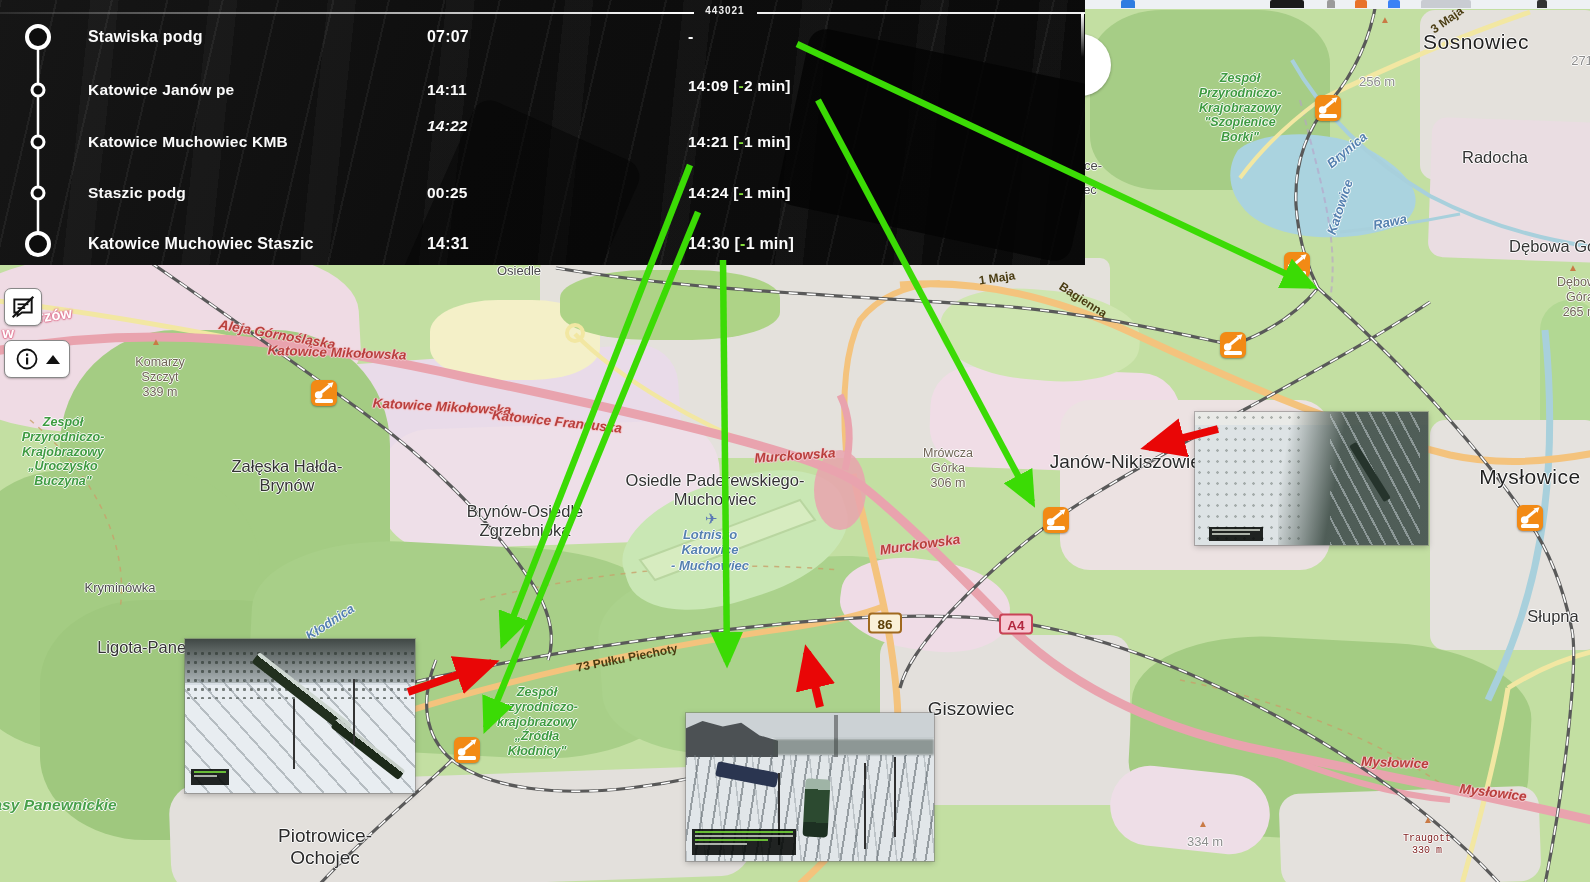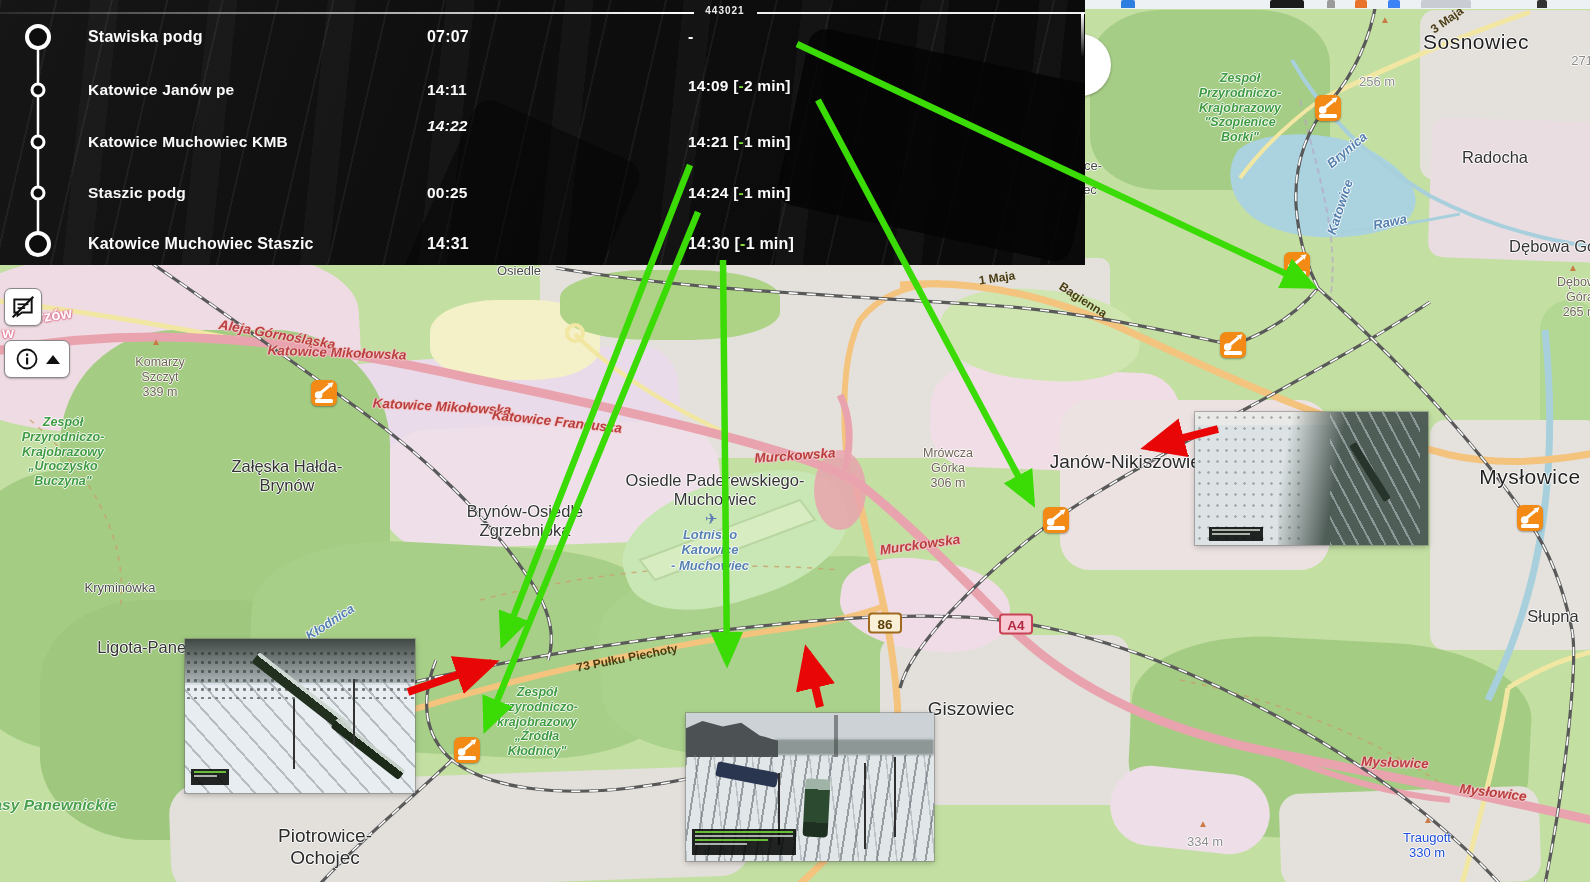--- a/index.html
+++ b/index.html
@@ -18,21 +18,21 @@
   .lbl{position:absolute;white-space:nowrap;text-align:center;z-index:20;line-height:1.18;
        text-shadow:1px 0 0 rgba(255,255,255,.85),-1px 0 0 rgba(255,255,255,.85),0 1px 0 rgba(255,255,255,.85),0 -1px 0 rgba(255,255,255,.85);}
   .city{font-size:21px;color:#1f1f1f;letter-spacing:.5px;}
   .suburb-lg{font-size:19px;color:#2a2a2a;}
   .suburb{font-size:16.5px;color:#333;}
   .suburb-s{font-size:13px;color:#4c4c4c;}
   .nature{font-size:12.5px;font-style:italic;font-weight:600;color:#3e9b41;}
   .nature-lg{font-size:15.5px;font-style:italic;font-weight:600;color:#48a04a;}
   .water{font-size:13px;font-style:italic;font-weight:600;color:#5581b0;}
   .peak{font-size:12.5px;color:#6f6456;}
-  .peak-red{font-size:13px;color:#1d4ed8;}
+  .peak-red{font-size:10px;color:#7f1d1d;font-family:Liberation Mono, monospace;}
   .elev{font-size:13px;color:#8d8d8d;}
   .roadname{font-size:13.5px;font-weight:700;font-style:italic;color:#b93f3c;
        text-shadow:0 0 2px #f3c9cf,1px 0 0 #f3c9cf,-1px 0 0 #f3c9cf,0 1px 0 #f3c9cf;}
   .street{font-size:12px;font-weight:600;color:#4a3c12;text-shadow:none;}
   .motorway-name{font-size:15px;font-weight:700;color:#fff;
        text-shadow:0 0 3px #e2809b,1px 0 1px #e2809b,-1px 0 1px #e2809b,0 1px 1px #e2809b;}
   .peak-tri{position:absolute;color:#c97a45;font-size:10px;z-index:20;}
   .plane{position:absolute;color:#5a77b5;font-size:15px;z-index:20;}
 
   .shield{position:absolute;z-index:21;font-size:13.5px;font-weight:700;text-align:center;

